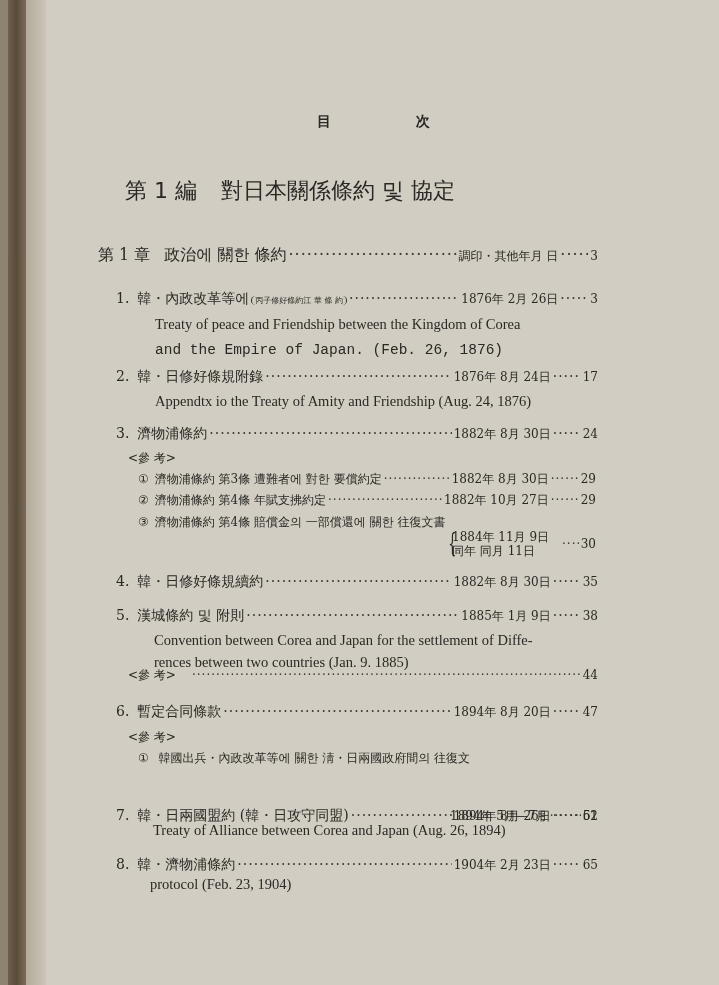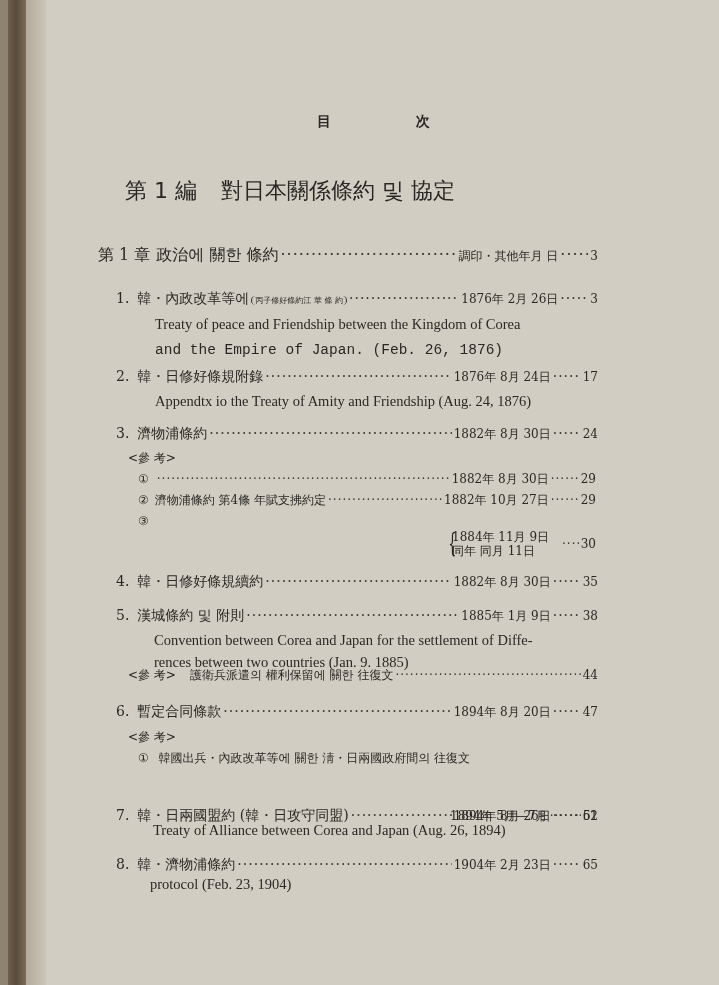--- a/index.html
+++ b/index.html
@@ -52,21 +52,21 @@
 <div class="page-edge-shadow"></div>
 <div class="paper"></div>
 
 <div class="abs toc-title">目 次</div>
 
 <div class="abs part-title">
   <span class="label">第 1 編</span><span>對日本關係條約 및 協定</span>
 </div>
 
 <div class="row chapter" style="top:245px; left:98px; width:500px;">
-  <span style="margin-right:6px;">第 1 章</span>
+  <span style="margin-right:14px;">第 1 章</span>
   <span>政治에 關한 條約</span>
   <span class="leader"></span>
   <span class="right sub">調印・其他年月 日</span>
   <span class="leader" style="flex:0 0 28px;"></span>
   <span class="right sub">3</span>
 </div>
 
 <div class="row" style="top:290px; left:116px; width:482px;">
   <span style="margin-right:8px;">1.</span>
   <span>韓・內政改革等에</span>
@@ -97,35 +97,37 @@
   <span>濟物浦條約</span>
   <span class="leader"></span>
   <span class="right sub">1882年 8月 30日</span>
   <span class="leader" style="flex:0 0 28px;"></span>
   <span class="right sub">24</span>
 </div>
 <div class="abs sub" style="top:450px; left:128px;">&lt;參 考&gt;</div>
 
 <div class="row sub" style="top:471px; left:138px; width:458px;">
   <span style="margin-right:6px;">①</span>
+  <span>濟物浦條約 第3條 遭難者에 對한 要償約定</span>
   <span class="leader"></span>
   <span class="right">1882年 8月 30日</span>
   <span class="leader" style="flex:0 0 28px;"></span>
   <span class="right">29</span>
 </div>
 <div class="row sub" style="top:492px; left:138px; width:458px;">
   <span style="margin-right:6px;">②</span>
   <span>濟物浦條約 第4條 年賦支拂約定</span>
   <span class="leader"></span>
   <span class="right">1882年 10月 27日</span>
   <span class="leader" style="flex:0 0 28px;"></span>
   <span class="right">29</span>
 </div>
 <div class="row sub" style="top:514px; left:138px; width:458px;">
   <span style="margin-right:6px;">③</span>
+  <span>濟物浦條約 第4條 賠償金의 一部償還에 關한 往復文書</span>
 </div>
 <div class="brace-block" style="top:530px; left:452px;">
   <span class="brace">{</span>
   <div>1884年 11月 9日</div>
   <div>同年 同月 11日</div>
 </div>
 <div class="row sub" style="top:537px; left:560px; width:36px;">
   <span class="leader"></span>
   <span class="right">30</span>
 </div>
@@ -144,21 +146,20 @@
   <span>漢城條約 및 附則</span>
   <span class="leader"></span>
   <span class="right sub">1885年 1月 9日</span>
   <span class="leader" style="flex:0 0 28px;"></span>
   <span class="right sub">38</span>
 </div>
 <div class="en" style="top:632px; left:154px;">Convention between Corea and Japan for the settlement of Diffe-</div>
 <div class="en" style="top:654px; left:154px;">rences between two countries (Jan. 9. 1885)</div>
 <div class="row sub" style="top:667px; left:128px; width:470px;">
   <span style="margin-right:14px;">&lt;參 考&gt;</span>
-  <span>護衛兵派遣의 權利保留에 關한 往復文</span>
   <span class="leader"></span>
   <span class="right">44</span>
 </div>
 
 <div class="row" style="top:703px; left:116px; width:482px;">
   <span style="margin-right:8px;">6.</span>
   <span>暫定合同條款</span>
   <span class="leader"></span>
   <span class="right sub">1894年 8月 20日</span>
   <span class="leader" style="flex:0 0 28px;"></span>

